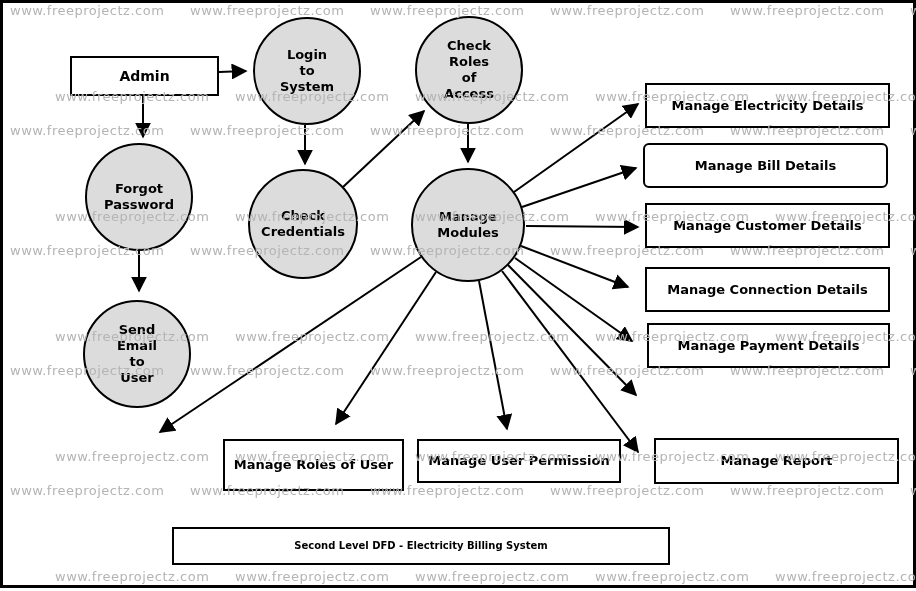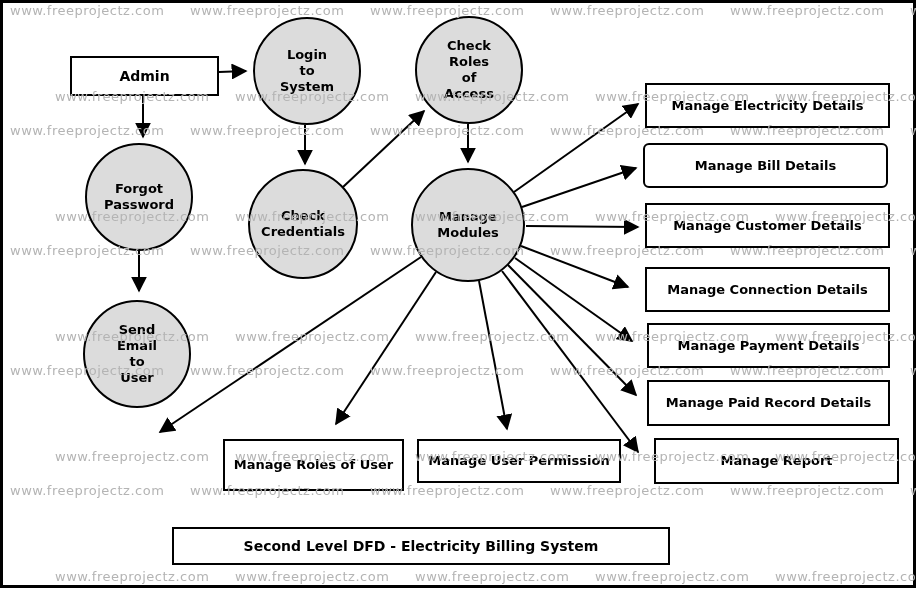--- a/index.html
+++ b/index.html
@@ -24,21 +24,21 @@
   }
   .rect{
     background:#fff;border:2px solid #000;
   }
   .circle{
     background:var(--process-fill,#dcdcdc);
     border:2px solid #000;border-radius:50%;
   }
   .title-box{
     background:#fff;border:2px solid #000;
-    font-size:14px;
+    font-size:10px;
   }
   #arrows{position:absolute;left:0;top:0;z-index:3;pointer-events:none;}
   #arrows line{stroke:#000;stroke-width:2;}
   #wm-layer{
     position:absolute;left:0;top:0;width:744px;height:591px;
     z-index:4;pointer-events:none;
   }
   .wm{
     position:absolute;
     font-size:13px;font-weight:normal;
@@ -100,23 +100,20 @@
     <span>Manage Bill Details</span>
   </div>
   <div class="node rect" style="left:645px;top:203px;width:245px;height:45px;">
     <span>Manage Customer Details</span>
   </div>
   <div class="node rect" style="left:645px;top:267px;width:245px;height:45px;">
     <span>Manage Connection Details</span>
   </div>
   <div class="node rect" style="left:647px;top:323px;width:243px;height:45px;">
     <span>Manage Payment Details</span>
-  </div>
-  <div class="node rect" style="left:647px;top:380px;width:243px;height:46px;">
-    <span>Manage Paid Record Details</span>
   </div>
   <div class="node rect" style="left:654px;top:438px;width:245px;height:46px;">
     <span>Manage Report</span>
   </div>
 
   <div class="node rect" style="left:223px;top:439px;width:181px;height:52px;">
     <span>Manage Roles of User</span>
   </div>
   <div class="node rect" style="left:417px;top:439px;width:204px;height:44px;">
     <span>Manage User Permission</span>

